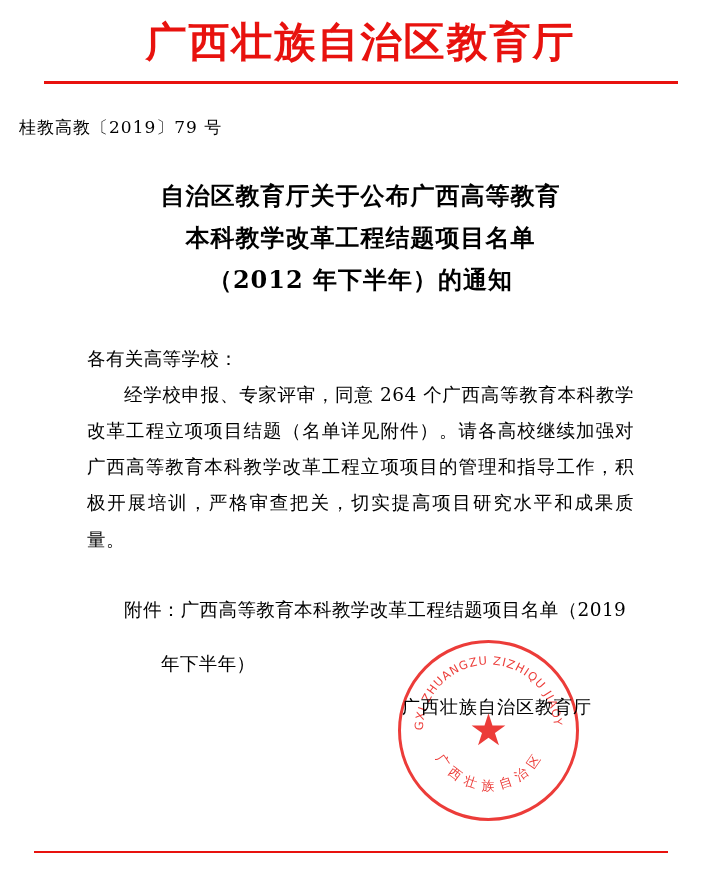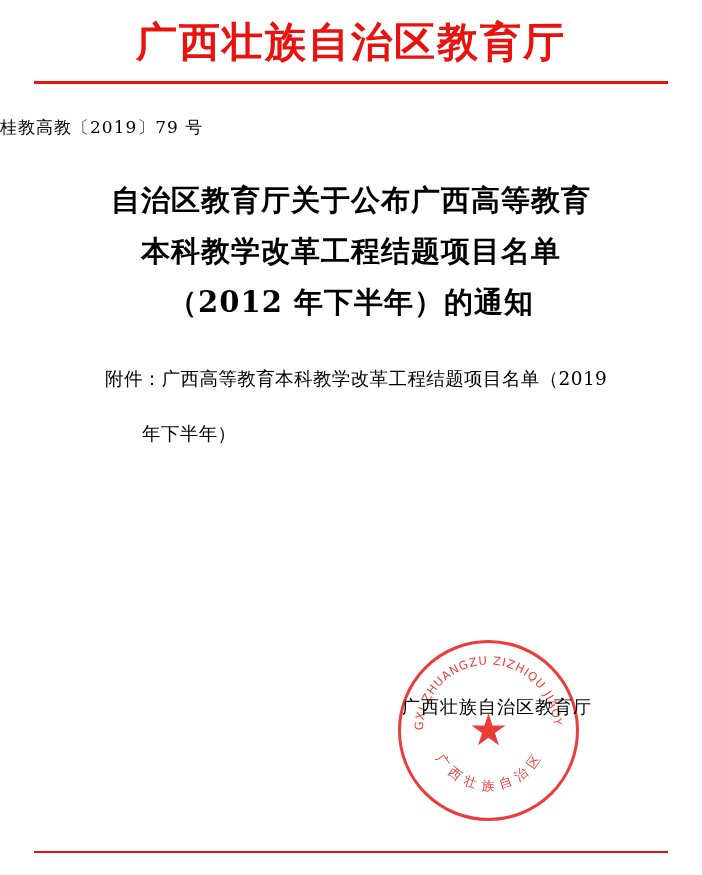--- a/index.html
+++ b/index.html
@@ -14,20 +14,21 @@
     color: #000000;
     position: relative;
     overflow: hidden;
   }
 
   .page {
     position: relative;
     width: 702px;
     height: 875px;
     box-sizing: border-box;
+    padding-left: 19px;
   }
 
   
   .doc-header {
     text-align: center;
     padding-top: 18px;
   }
   .doc-title-red {
     color: #e8120e;
     font-size: 41px;
@@ -50,21 +51,21 @@
     font-size: 17px;
     margin: 32px 72px 0 0;
     letter-spacing: 1px;
     color: #000;
   }
 
   
   .main-title {
     text-align: center;
     margin-top: 36px;
-    font-size: 29px;
+    font-size: 24px;
     font-weight: bold;
     line-height: 1.75;
     letter-spacing: 1px;
   }
   .main-title div {
     white-space: nowrap;
   }
 
   
   .body-text {
@@ -163,20 +164,24 @@
   </div>
 
   <div class="doc-number">桂教高教〔2019〕79 号</div>
 
   <div class="main-title">
     <div>自治区教育厅关于公布广西高等教育</div>
     <div>本科教学改革工程结题项目名单</div>
     <div>（2012 年下半年）的通知</div>
   </div>
 
+  <div class="body-text">
+    <p class="salutation">各有关高等学校：</p>
+    <p class="para">经学校申报、专家评审，同意 264 个广西高等教育本科教学改革工程立项项目结题（名单详见附件）。请各高校继续加强对广西高等教育本科教学改革工程立项项目的管理和指导工作，积极开展培训，严格审查把关，切实提高项目研究水平和成果质量。</p>
+  </div>
 
   <div class="attachment">
     <span>附件：广西高等教育本科教学改革工程结题项目名单（2019</span>
     <span class="cont">年下半年）</span>
   </div>
 
   <div class="seal">
     <svg class="seal-arc-text" viewBox="0 0 175 175">
       <defs>
         <path id="arcTop" d="M 22,87 A 65,65 0 0 1 153,87" fill="none"></path>

